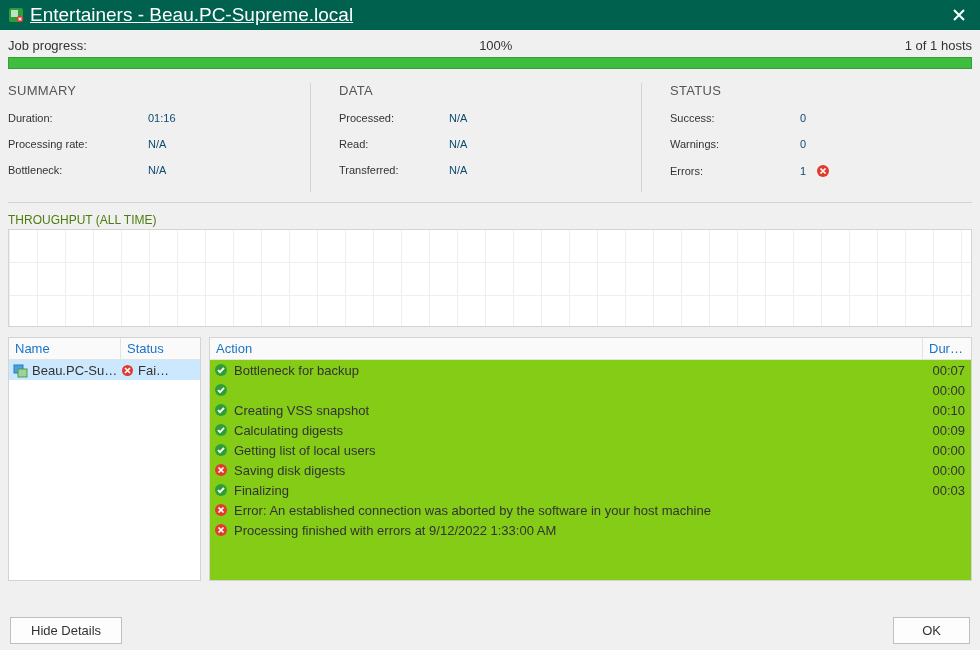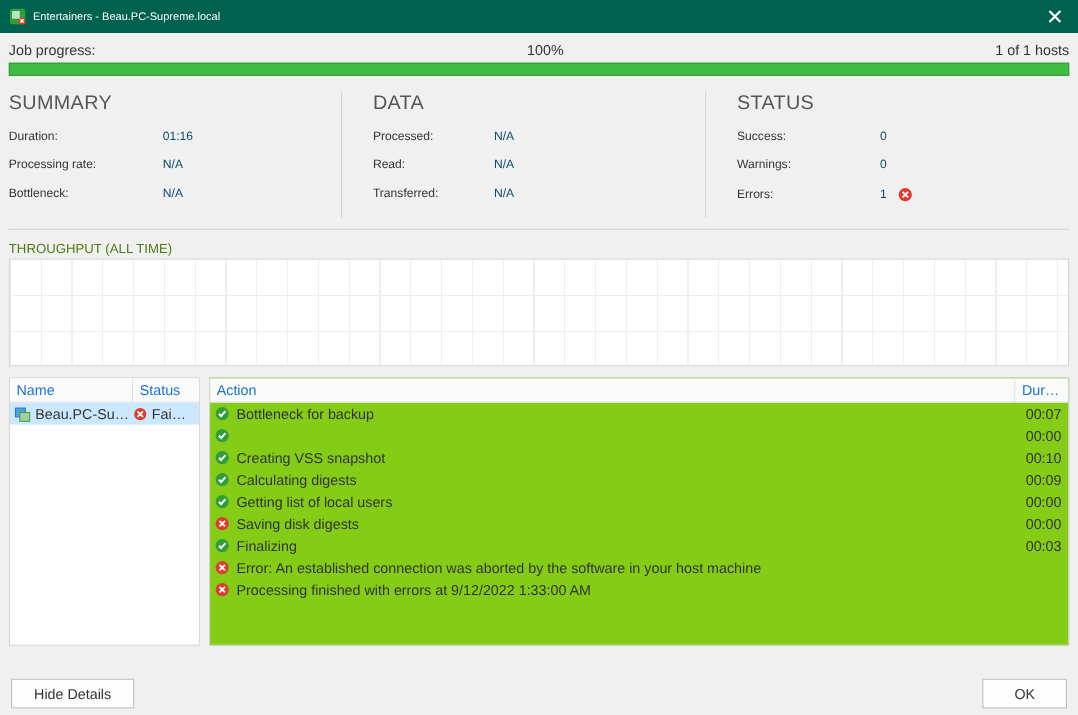--- a/index.html
+++ b/index.html
@@ -14,49 +14,49 @@
   }
   .titlebar {
     background: #00614e;
     color: #fff;
     height: 30px;
     display: flex;
     align-items: center;
     padding: 0 8px;
   }
   .titlebar-icon { width:16px;height:16px;margin-right:6px;display:flex;align-items:center;justify-content:center; }
-  .titlebar-title { flex: 1; font-size: 10px; }
+  .titlebar-title { flex: 1; font-size: 19px; text-decoration: underline; }
   .titlebar-close { width:26px;height:26px;display:flex;align-items:center;justify-content:center;cursor:pointer;font-size:16px;font-weight:bold; }
 
   .content { padding: 8px 8px 6px 8px; }
 
   .progress-row { display:flex;align-items:center;margin-bottom:4px; font-size:13px;color:#333;}
   .progress-percent{flex:1;text-align:center;}
   .progress-hosts{}
   .progress-bar { height:12px;background:#3fbd3f;border:1px solid #35a035; }
 
   .stats { display:flex;margin-top:14px;border-bottom:1px solid #d4d4d4;padding-bottom:10px; }
   .stats-col { flex:1;padding:0 8px 0 0; }
   .stats-col + .stats-col { border-left:1px solid #d4d4d4; padding-left:28px; }
-  .stats-head { font-size:18px;color:#555;letter-spacing:0.3px;margin-bottom:14px; text-transform:uppercase;}
+  .stats-head { font-size:13px;color:#555;letter-spacing:0.3px;margin-bottom:14px; text-transform:uppercase;}
   .kv { display:flex;align-items:center;margin-bottom:14px;font-size:11px; }
   .kv-label { width:140px;color:#333; }
   .kv-value { color:#0c4a6e; }
   .err-icon { margin-left:10px;display:inline-flex;align-items:center;justify-content:center; }
 
   .throughput-label { margin:10px 0 2px 0;font-size:12px;color:#4d7c0f; }
   .throughput-grid {
     height:98px;border:1px solid #d4d4d4;background:#fff;
     background-image:
       repeating-linear-gradient(to right, #eee 0 1px, transparent 1px 28px),
       linear-gradient(to bottom, transparent 32px, #eee 32px 33px, transparent 33px 65px, #eee 65px 66px, transparent 66px);
   }
 
   .tables { display:flex;margin-top:10px;gap:8px;height:244px; }
-  .hosts-table { width:174px;border:1px solid #d4d4d4;background:#fff;display:flex;flex-direction:column; }
+  .hosts-table { width:193px;border:1px solid #d4d4d4;background:#fff;display:flex;flex-direction:column; }
   .actions-table { flex:1;border:1px solid #d4d4d4;background:#84cc16;display:flex;flex-direction:column; }
 
   .thead { display:flex;border-bottom:1px solid #e3e3e3;background:#fafafa;font-size:13px;color:#1a73c7; }
   .th { padding:3px 6px;border-right:1px solid #e3e3e3;white-space:nowrap;overflow:hidden;text-overflow:ellipsis; }
   .th:last-child{border-right:none;}
   .hosts-table .th-name{width:112px;}
   .hosts-table .th-status{flex:1;}
   .actions-table .th-action{flex:1;}
   .actions-table .th-dura{width:48px;}
 

